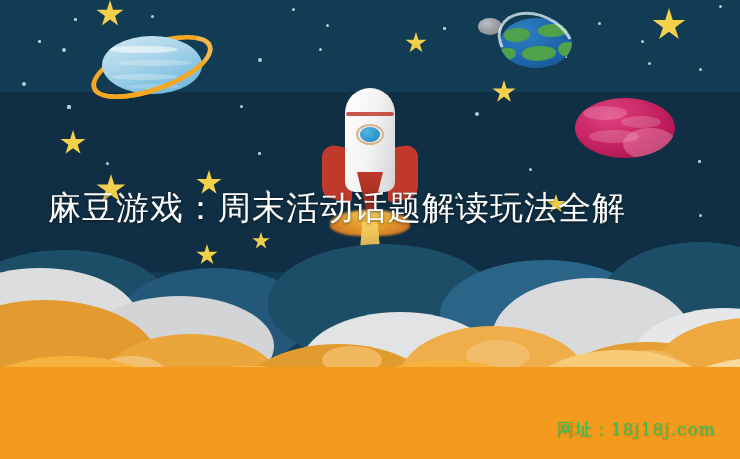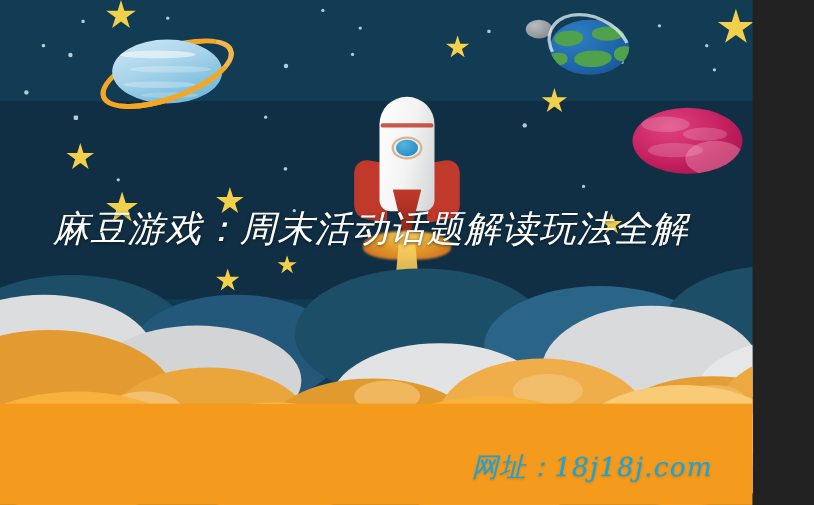--- a/index.html
+++ b/index.html
@@ -1,27 +1,26 @@
 <!DOCTYPE html>
 <html><head>
 <meta charset="utf-8">
 <title>Article Cover</title>
 <style>
   html,body{margin:0;padding:0;background:#222;}
   *{box-sizing:border-box;}
 
   #stage{
     position:relative;
-    width:684px;
+    width:740px;
     height:459px;
     overflow:hidden;
     font-family:"Liberation Sans","DejaVu Sans",sans-serif;
     background:#123A52;
     user-select:none;
-    font-style:italic;
   }
 
   
   .sky-upper{
     position:absolute;left:0;top:0;width:740px;height:92px;
     background:#123C54;
   }
   .sky-lower{
     position:absolute;left:0;top:92px;width:740px;height:180px;
     background:#102F44;
@@ -171,23 +170,23 @@
     font-size:33px;
     line-height:50px;
     color:#ffffff;
     letter-spacing:1px;
     text-shadow:0 1px 3px rgba(0,0,0,.55);
     font-family:"DejaVu Sans","Liberation Sans",sans-serif;
     white-space:pre-wrap;
     z-index:40;
   }
   .watermark{
-    position:absolute;right:36px;bottom:18px;
-    font-size:24px;
-    color:#0ea5e9;
+    position:absolute;right:24px;bottom:18px;
+    font-size:17px;
+    color:#22c55e;
     letter-spacing:1px;
     font-family:"DejaVu Serif","Liberation Serif",serif;
     text-shadow:0 1px 2px rgba(150,90,0,.45);
     z-index:41;
   }
 </style>
 </head>
 <body>
 
 <div id="stage">

